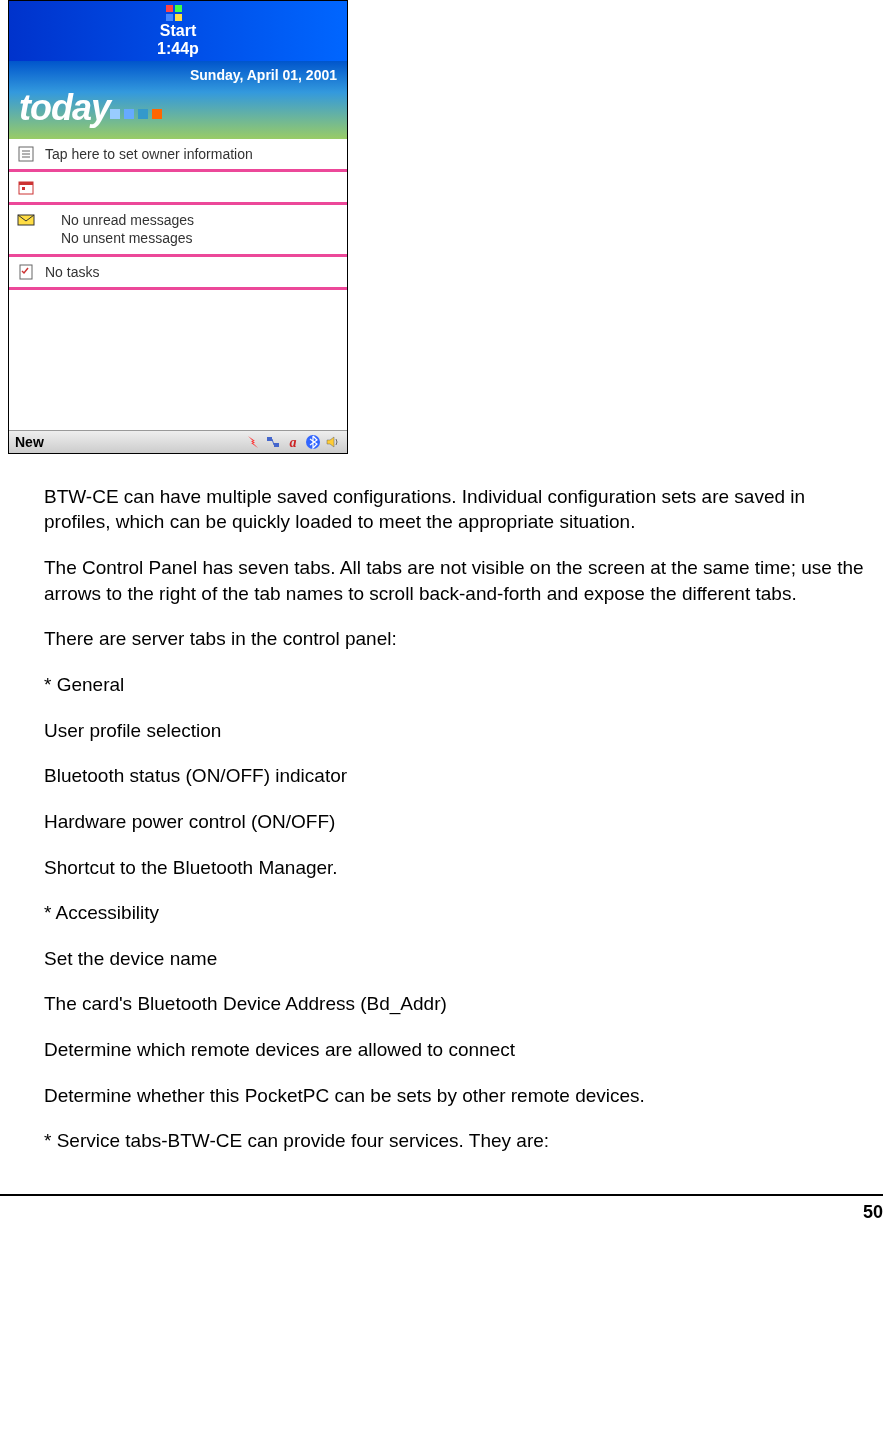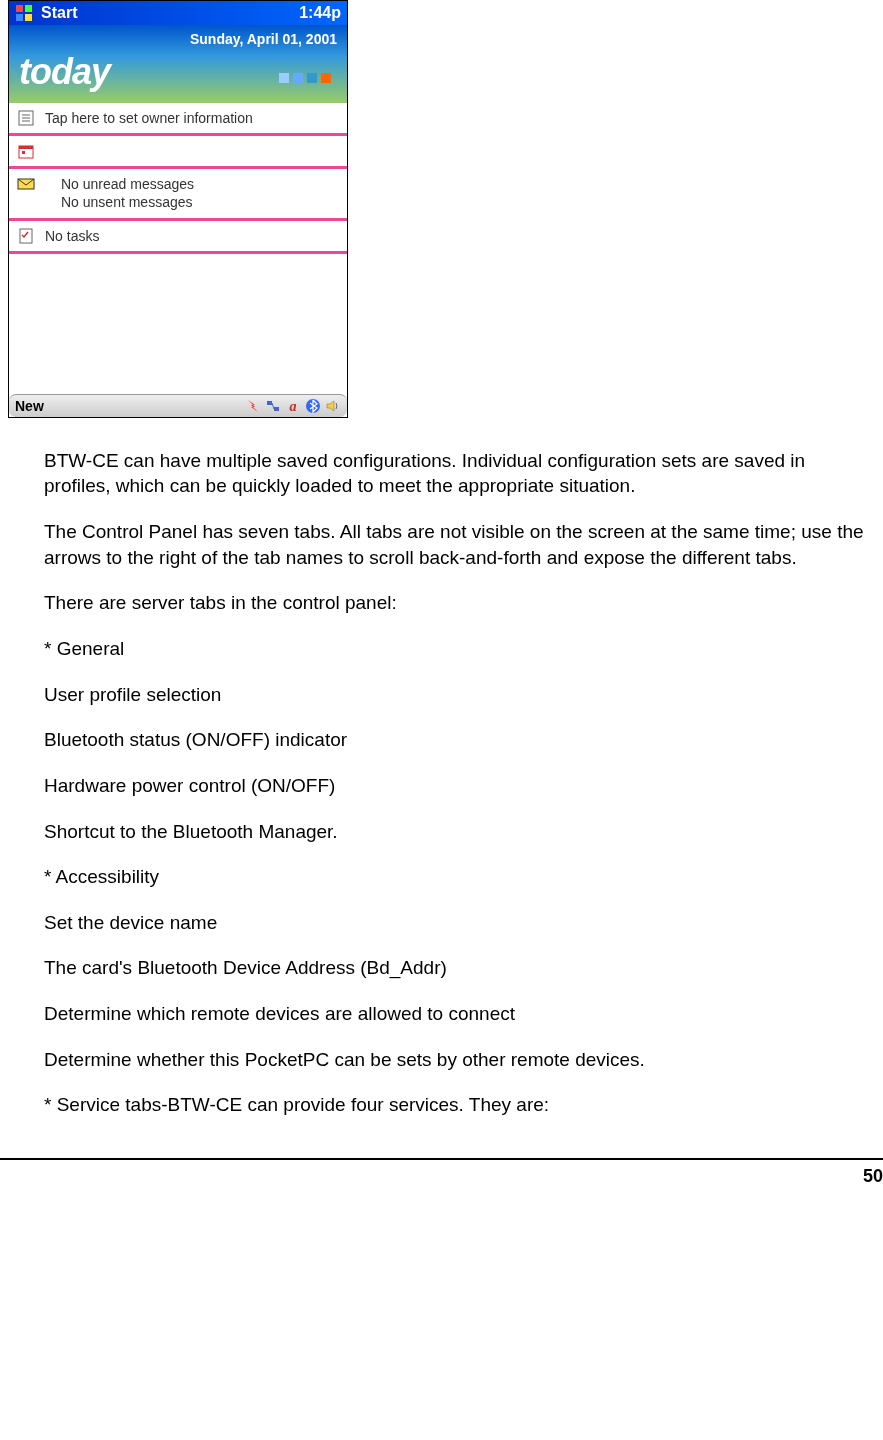--- a/index.html
+++ b/index.html
@@ -22,20 +22,21 @@
     }
     .pp-titlebar {
       background: linear-gradient(to right, #0033cc, #0066ff);
       color: #fff;
       display: flex;
       align-items: center;
       padding: 3px 6px;
       font-family: Tahoma, Arial, sans-serif;
       font-size: 16px;
       font-weight: bold;
+      flex-direction: column;
     }
     .pp-winicon {
       width: 18px;
       height: 18px;
       display: inline-flex;
       align-items: center;
       justify-content: center;
       margin-right: 8px;
     }
     .pp-winicon svg { width: 18px; height: 18px; }
@@ -50,21 +51,21 @@
     }
     .pp-date {
       text-align: right;
       font-family: Liberation Sans, sans-serif;
       font-size: 14px;
       font-weight: bold;
     }
     .pp-today-row {
       display: flex;
       align-items: flex-end;
-      justify-content: space-between;
+      justify-content: flex-start;
       margin-top: 4px;
     }
     .pp-today {
       font-family: Tahoma, Arial, sans-serif;
       font-size: 36px;
       font-weight: bold;
       font-style: italic;
       letter-spacing: -1px;
     }
     .pp-squares {
@@ -106,21 +107,20 @@
     .pp-bottombar {
       background: linear-gradient(to bottom, #eee, #ccc);
       border-top: 1px solid #999;
       display: flex;
       align-items: center;
       padding: 3px 6px;
       font-family: Tahoma, Arial, sans-serif;
       font-size: 14px;
       font-weight: bold;
       color: #000;
-      border-radius: 7px;
     }
     .pp-new { flex: 1; }
     .pp-tray { display: flex; gap: 4px; align-items: center; }
     .pp-tray-icon { width: 16px; height: 16px; display:flex; align-items:center; justify-content:center; }
     
     
     .doc-text {
       font-family: Arial, Helvetica, sans-serif;
       font-size: 19px;
       color: #000;

